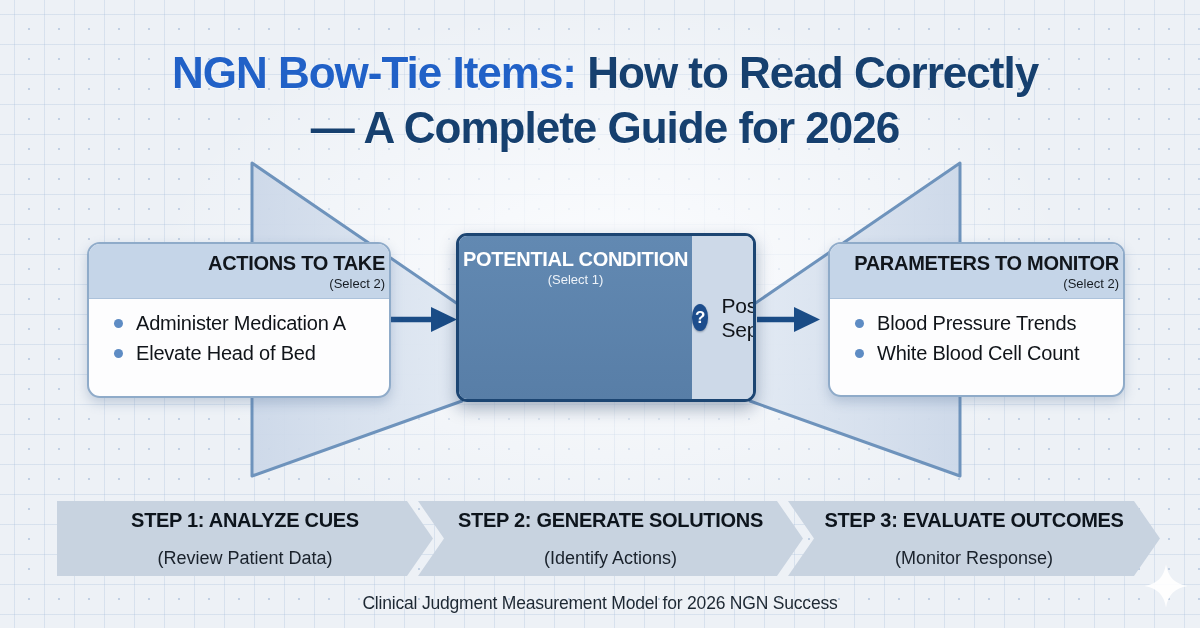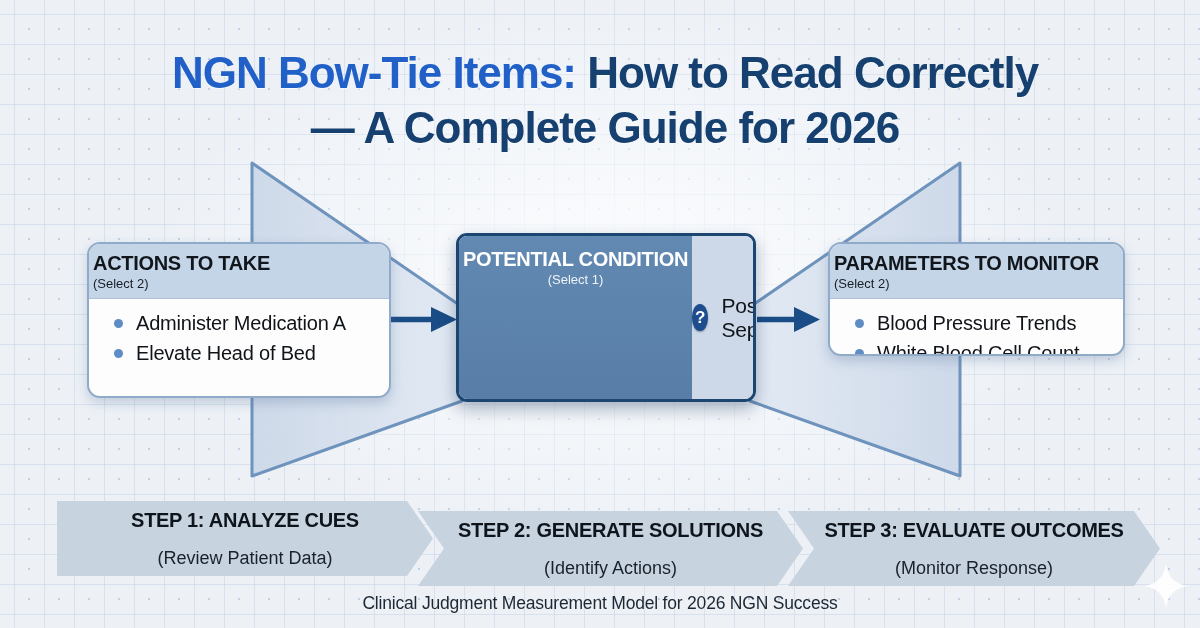--- a/index.html
+++ b/index.html
@@ -28,21 +28,21 @@
   
   .bowtie-svg{position:absolute;left:0;top:0;z-index:1;}
   
   .side-box{
     position:absolute;z-index:2;background:#fdfdfe;
     border:2px solid #8fabc9;border-radius:13px;overflow:hidden;
     box-shadow:0 5px 12px rgba(90,118,158,0.30);
   }
   .side-box .box-header{
     background:#c5d5e8;border-bottom:1px solid #acc2db;
-    text-align:left;padding:8px 4px 7px;
+    text-align:right;padding:8px 4px 7px;
   }
   .box-title{font-size:20px;font-weight:bold;color:#11161c;letter-spacing:-0.3px;}
   .box-sub{font-size:13px;color:#171d24;margin-top:1px;}
   .box-body{padding:13px 10px 0 25px;}
   .bullet-row{display:flex;align-items:center;gap:13px;font-size:20px;color:#101419;margin-bottom:7px;letter-spacing:-0.2px;}
   .dot{flex:0 0 auto;width:9px;height:9px;border-radius:50%;background:#5e8cc4;}
   .center-box{
     position:absolute;z-index:2;left:456px;top:233px;width:300px;height:169px;
     border:3px solid #1c4572;border-radius:11px;overflow:hidden;
     box-shadow:0 7px 16px rgba(20,48,88,0.35);
@@ -63,21 +63,21 @@
     width:27px;height:27px;border-radius:50%;background:#1d4d8c;color:#fff;
     font-size:17px;font-weight:bold;display:flex;align-items:center;justify-content:center;
     box-shadow:0 1px 2px rgba(10,30,60,.4);
   }
   
   .step-band{
     position:absolute;z-index:2;top:501px;height:75px;background:#c8d3e0;
     display:flex;flex-direction:column;justify-content:center;text-align:center;gap:14px;
   }
   .step-first{clip-path:polygon(0 0,calc(100% - 26px) 0,100% 50%,calc(100% - 26px) 100%,0 100%);}
-  .step-mid{clip-path:polygon(0 0,calc(100% - 26px) 0,100% 50%,calc(100% - 26px) 100%,0 100%,26px 50%);margin-top:10px;}
+  .step-mid{clip-path:polygon(0 0,calc(100% - 26px) 0,100% 50%,calc(100% - 26px) 100%,0 100%,26px 50%);}
   .step-title{font-size:20px;font-weight:bold;color:#0d141c;letter-spacing:-0.3px;}
   .step-sub{font-size:18px;color:#19212b;margin-top:2px;}
   
   .footer-note{
     position:absolute;z-index:2;top:593px;left:0;width:100%;
     text-align:center;font-size:17.5px;color:#1d2833;letter-spacing:-0.2px;
   }
   
   .sparkle{position:absolute;z-index:1;left:1140px;top:560px;}
 </style>
@@ -135,21 +135,21 @@
     <div class="box-header">
       <div class="box-title">POTENTIAL CONDITION</div>
       <div class="box-sub">(Select 1)</div>
     </div>
     <div class="box-body">
       <span class="q-badge">?</span>
       <span class="condition-text">Possible Sepsis</span>
     </div>
   </div>
 
-  <div class="side-box" style="left:828px;top:242px;width:297px;height:114px;">
+  <div class="side-box" style="left:828px;top:242px;width:297px;height:155px;">
     <div class="box-header">
       <div class="box-title">PARAMETERS TO MONITOR</div>
       <div class="box-sub">(Select 2)</div>
     </div>
     <div class="box-body">
       <div class="bullet-row">
         <span class="dot"></span>
         <span>Blood Pressure Trends</span>
       </div>
       <div class="bullet-row">

